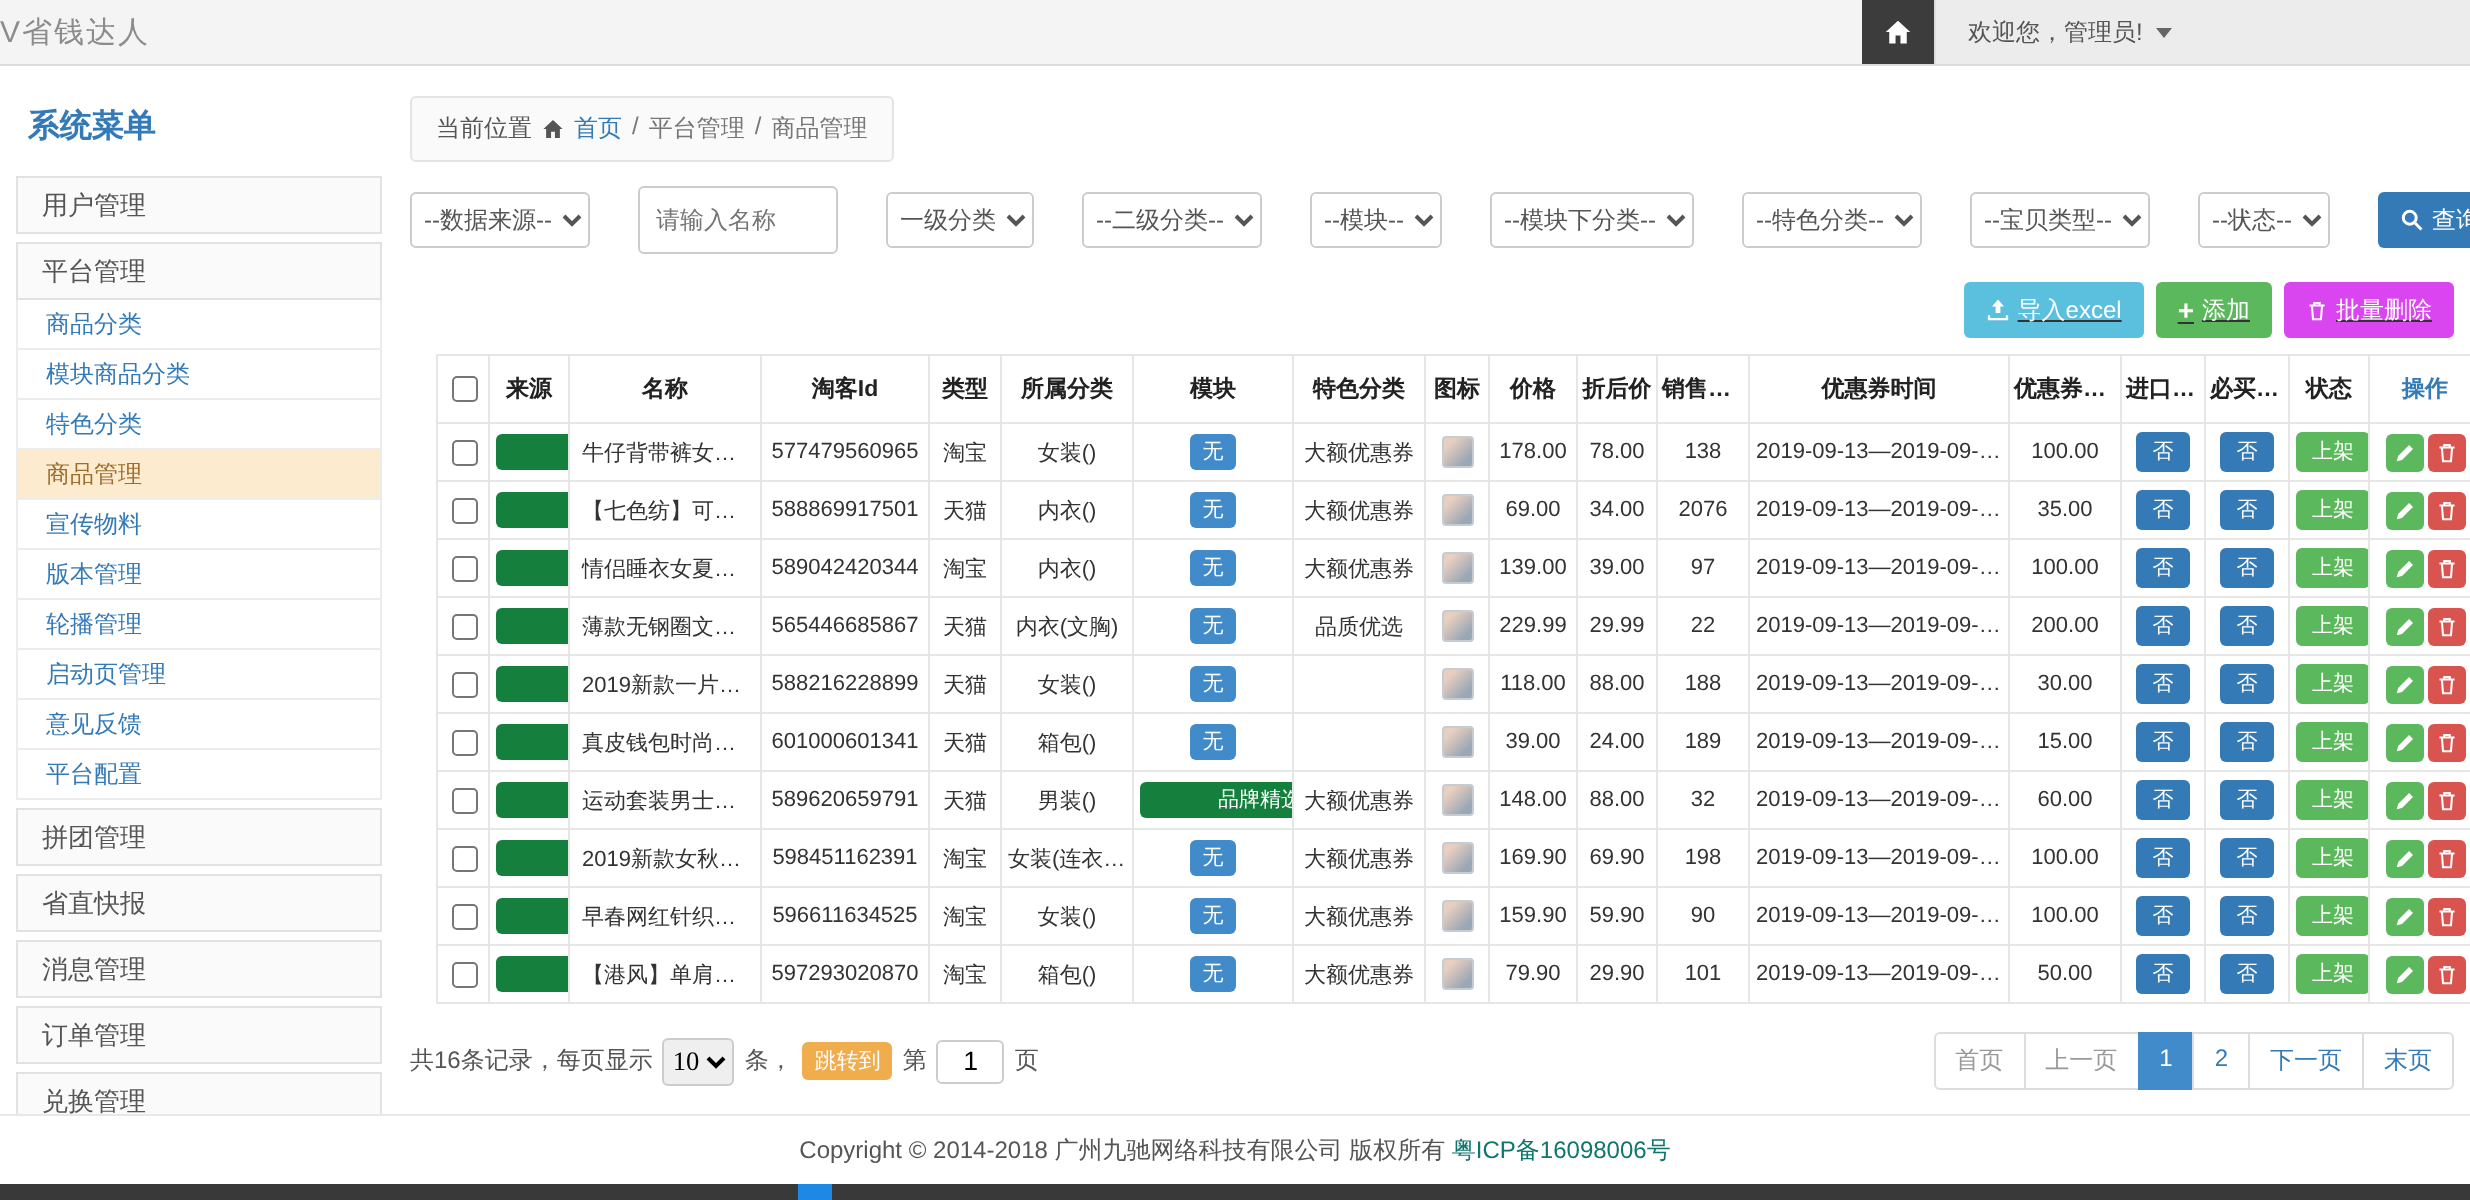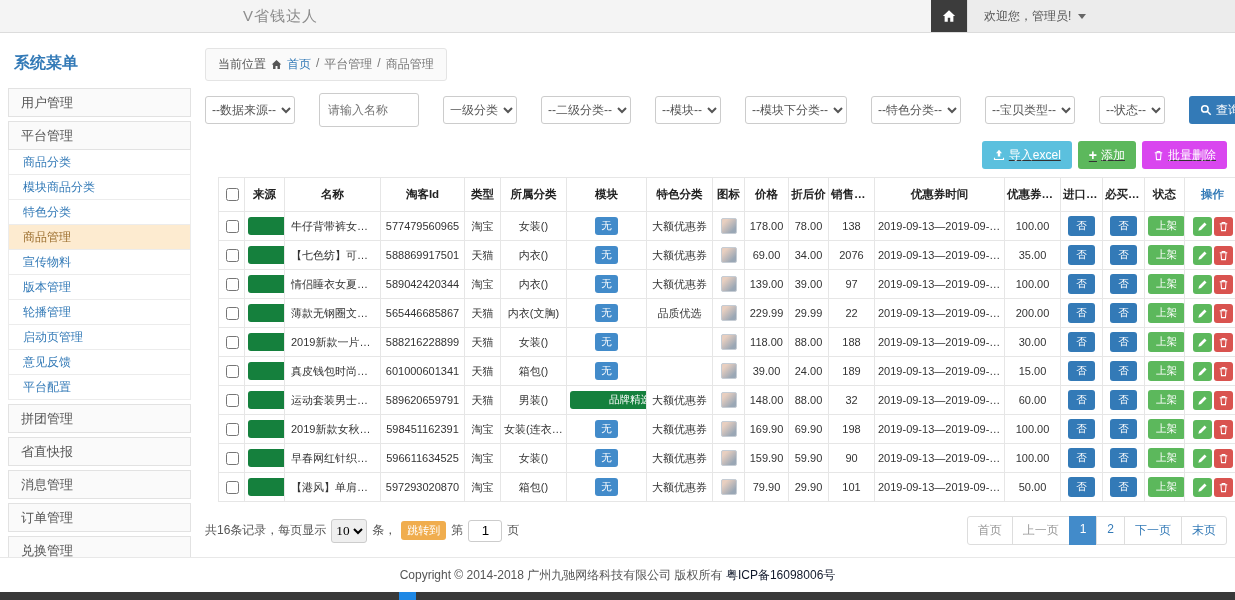--- a/index.html
+++ b/index.html
@@ -5,21 +5,21 @@
   * { box-sizing: border-box; }
   html,body { margin:0; padding:0; }
   body {
     width:1235px; height:600px; overflow:hidden; position:relative;
     font-family:"Liberation Sans","DejaVu Sans",sans-serif;
     font-size:12px; color:#333; background:#fff;
   }
   
   .topbar { position:absolute; top:0; left:0; right:0; height:33px; background:#f4f4f4;
             border-bottom:1px solid #dcdcdc; display:flex; align-items:center; }
-  .brand { margin-left:243px; font-size:15px; color:#8c8c8c; letter-spacing:1px; }
+  .brand { font-size:15px; color:#8c8c8c; letter-spacing:1px; }
   .top-right { margin-left:auto; display:flex; height:100%; align-items:stretch; }
   .home-block { width:36px; background:#3c3c3c; display:flex; align-items:center; justify-content:center; color:#fff; cursor:pointer; }
   .welcome-block { width:268px; background:#ececec; border-left:1px solid #ddd; display:flex; align-items:center; padding-left:16px; gap:7px; color:#555; cursor:pointer; }
   .caret { width:0; height:0; border-left:4px solid transparent; border-right:4px solid transparent; border-top:5px solid #666; }
   
   .sidebar { position:absolute; left:8px; top:44px; width:183px; z-index:1; }
   .sidebar-title { color:#337ab7; font-size:16px; font-weight:bold; padding:9px 6px 10px; }
   .menu-item { display:block; border:1px solid #e2e2e2; background:#fafafa; color:#555;
                padding:6px 12px; margin-top:4px; font-size:13px; line-height:15px; text-decoration:none; cursor:pointer; }
   .submenu-item { display:block; border:1px solid #ececec; border-top:none; background:#fff; color:#337ab7;
@@ -76,21 +76,21 @@
   .pager { display:flex; }
   .page-btn { border:1px solid #ddd; background:#fff; color:#337ab7; padding:5px 10px; margin-left:-1px;
               cursor:pointer; font-size:12px; text-decoration:none; }
   .page-btn.muted { color:#999; }
   .page-btn.active { background:#428bca; border-color:#428bca; color:#fff; }
   .page-btn:first-child { border-radius:3px 0 0 3px; }
   .page-btn:last-child { border-radius:0 3px 3px 0; }
   
   .footer { position:absolute; left:0; right:0; bottom:8px; background:#fff; border-top:1px solid #e8e8e8;
             text-align:center; padding:9px 0 8px; color:#555; z-index:2; }
-  .footer a { color:#0f172a; text-decoration:none; cursor:pointer; }
+  .footer a { color:#0f766e; text-decoration:none; cursor:pointer; }
   .bottombar { position:absolute; left:0; right:0; bottom:0; height:8px; background:#393939; z-index:3; }
   .bluechip { position:absolute; left:399px; bottom:0; width:17px; height:8px; background:#1e88e5; z-index:4; }
 </style>
 </head>
 <body>
 
 <div class="topbar">
   <div class="brand">V省钱达人</div>
   <div class="top-right">
     <div class="home-block">

